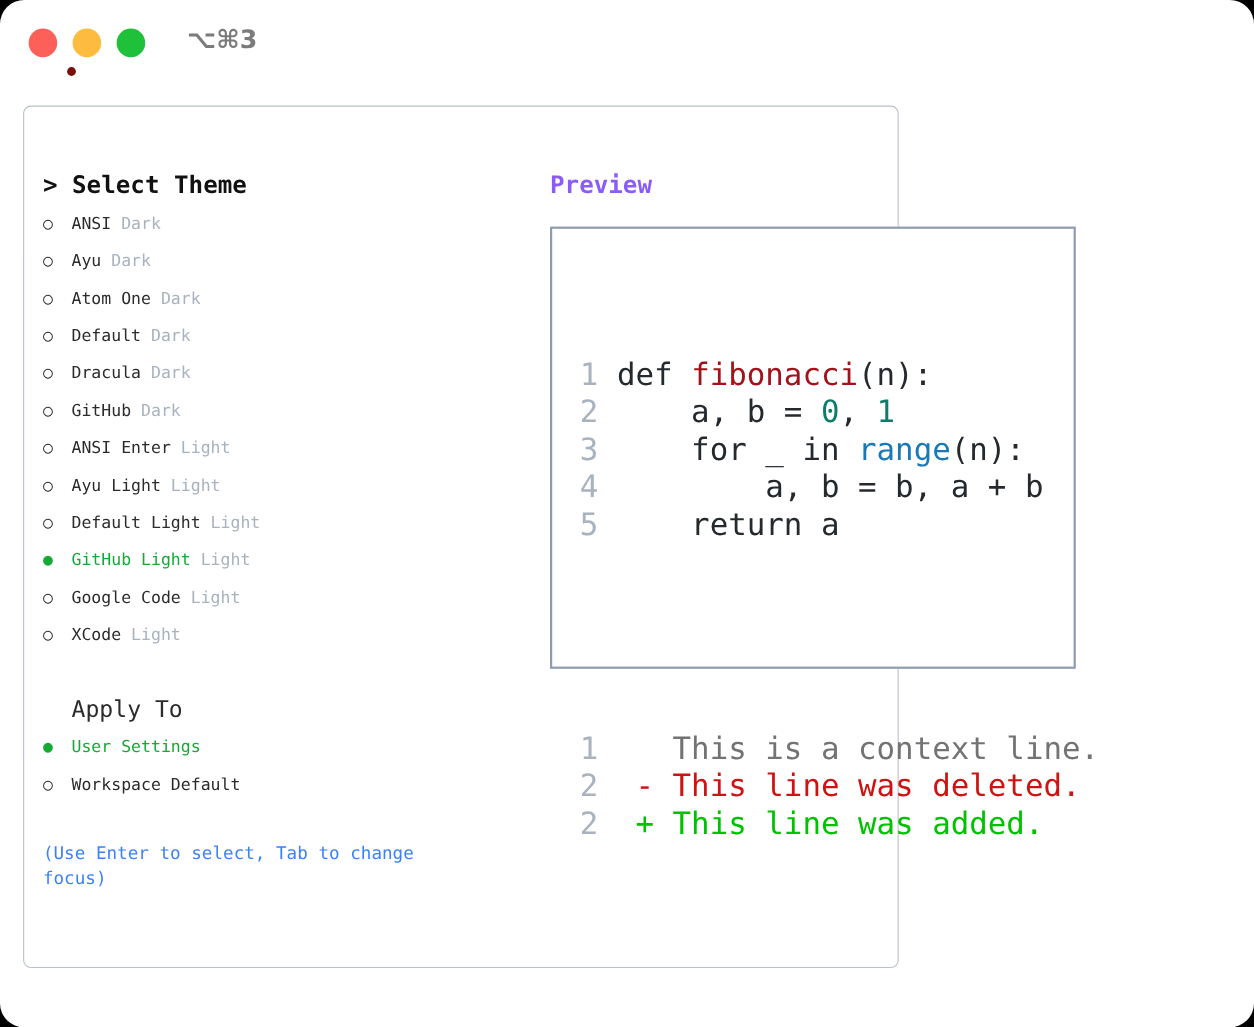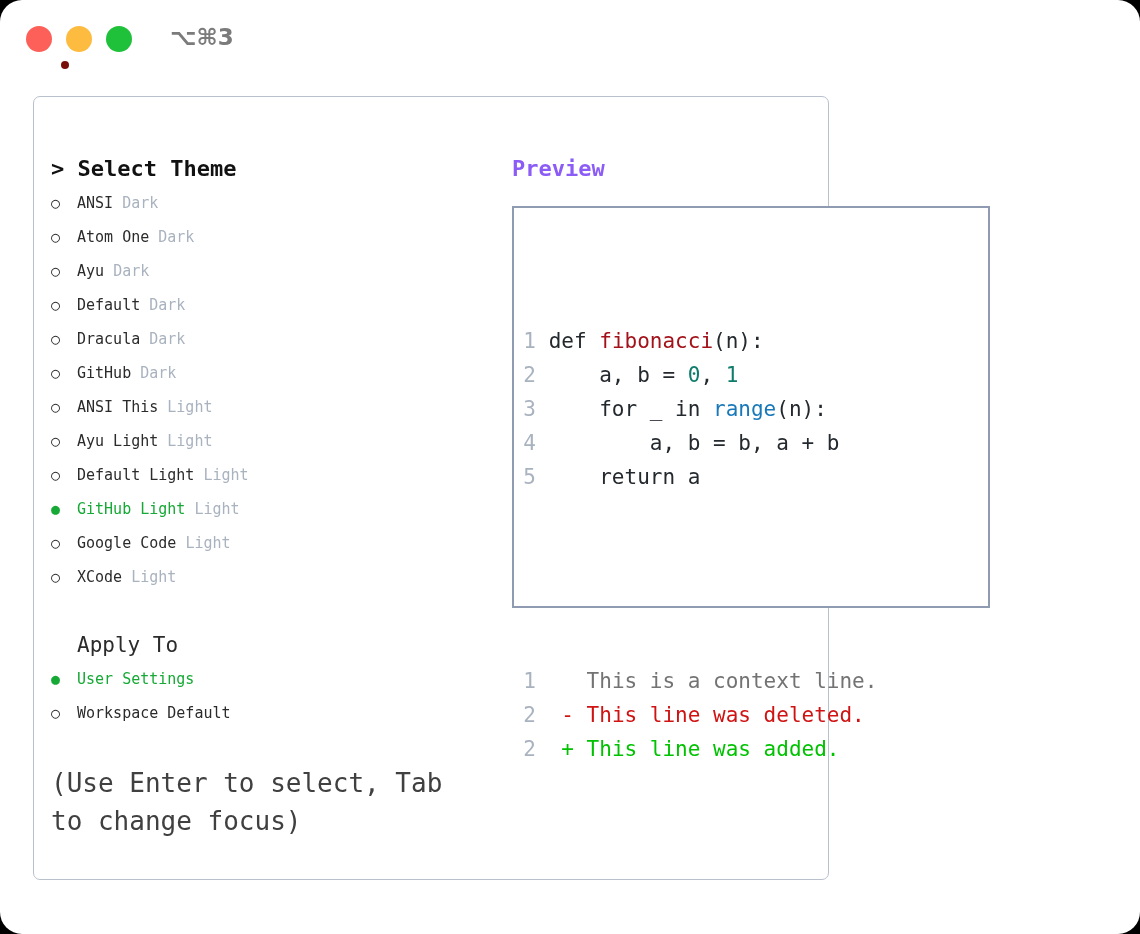--- a/index.html
+++ b/index.html
@@ -58,21 +58,20 @@
 
   
   #frame {
     position: absolute;
     left: 21px; top: 96px;
     width: 796px;
     height: 784px;
     border: 1.5px solid #b9c1cd;
     border-radius: 7px;
     background: #ffffff;
-    margin-left: 12px;
   }
 
   
   #left-pane {
     position: absolute;
     left: 17px; top: 55px;
     width: 440px;
   }
 
   .pane-title {
@@ -107,23 +106,23 @@
     height: 34px;
     line-height: 34px;
     font-size: 21px;
     color: #2b2b2b;
     white-space: pre;
     padding-left: 26px;
   }
 
   #hint {
     margin-top: 34px;
-    font-size: 26px;
-    line-height: 38px;
-    color: #404040;
+    font-size: 16px;
+    line-height: 23px;
+    color: #3b82f6;
     width: 400px;
     white-space: pre-wrap;
   }
 
   
   #right-pane {
     position: absolute;
     left: 478px; top: 55px;
     width: 500px;
   }
@@ -136,22 +135,22 @@
   #preview-box {
     margin-top: 20px;
     width: 478px;
     height: 402px;
     border: 2px solid #8f9bb0;
     background: #ffffff;
     position: relative;
   }
   #code-area {
     position: absolute;
-    left: 0; top: 48px;
-    font-size: 21px;
+    left: 20px; top: 48px;
+    font-size: 28px;
     line-height: 34px;
     white-space: pre;
   }
   .code-line { height: 34px; white-space: pre; }
   .lineno {
     display: inline-block;
     width: 22px;
     text-align: right;
     color: #a9b2bf;
   }
@@ -179,26 +178,26 @@
     <div class="traffic max"></div>
     <div id="shortcut">⌥⌘3</div>
   </div>
 
   <div id="frame">
 
     <div id="left-pane">
       <div class="pane-title">&gt; Select Theme</div>
       <div id="theme-list">
           <div class="opt-row"><span class="marker">○</span><span class="opt-label">ANSI</span> <span class="opt-variant">Dark</span></div>
+          <div class="opt-row"><span class="marker">○</span><span class="opt-label">Ayu</span> <span class="opt-variant">Dark</span></div>
           <div class="opt-row"><span class="marker">○</span><span class="opt-label">Atom One</span> <span class="opt-variant">Dark</span></div>
-          <div class="opt-row"><span class="marker">○</span><span class="opt-label">Ayu</span> <span class="opt-variant">Dark</span></div>
           <div class="opt-row"><span class="marker">○</span><span class="opt-label">Default</span> <span class="opt-variant">Dark</span></div>
           <div class="opt-row"><span class="marker">○</span><span class="opt-label">Dracula</span> <span class="opt-variant">Dark</span></div>
           <div class="opt-row"><span class="marker">○</span><span class="opt-label">GitHub</span> <span class="opt-variant">Dark</span></div>
-          <div class="opt-row"><span class="marker">○</span><span class="opt-label">ANSI This</span> <span class="opt-variant">Light</span></div>
+          <div class="opt-row"><span class="marker">○</span><span class="opt-label">ANSI Enter</span> <span class="opt-variant">Light</span></div>
           <div class="opt-row"><span class="marker">○</span><span class="opt-label">Ayu Light</span> <span class="opt-variant">Light</span></div>
           <div class="opt-row"><span class="marker">○</span><span class="opt-label">Default Light</span> <span class="opt-variant">Light</span></div>
           <div class="opt-row selected"><span class="marker">●</span><span class="opt-label">GitHub Light</span> <span class="opt-variant">Light</span></div>
           <div class="opt-row"><span class="marker">○</span><span class="opt-label">Google Code</span> <span class="opt-variant">Light</span></div>
           <div class="opt-row"><span class="marker">○</span><span class="opt-label">XCode</span> <span class="opt-variant">Light</span></div>
         </div>
 
       <div class="section-gap"></div>
 
       <div class="apply-title">Apply To</div>

